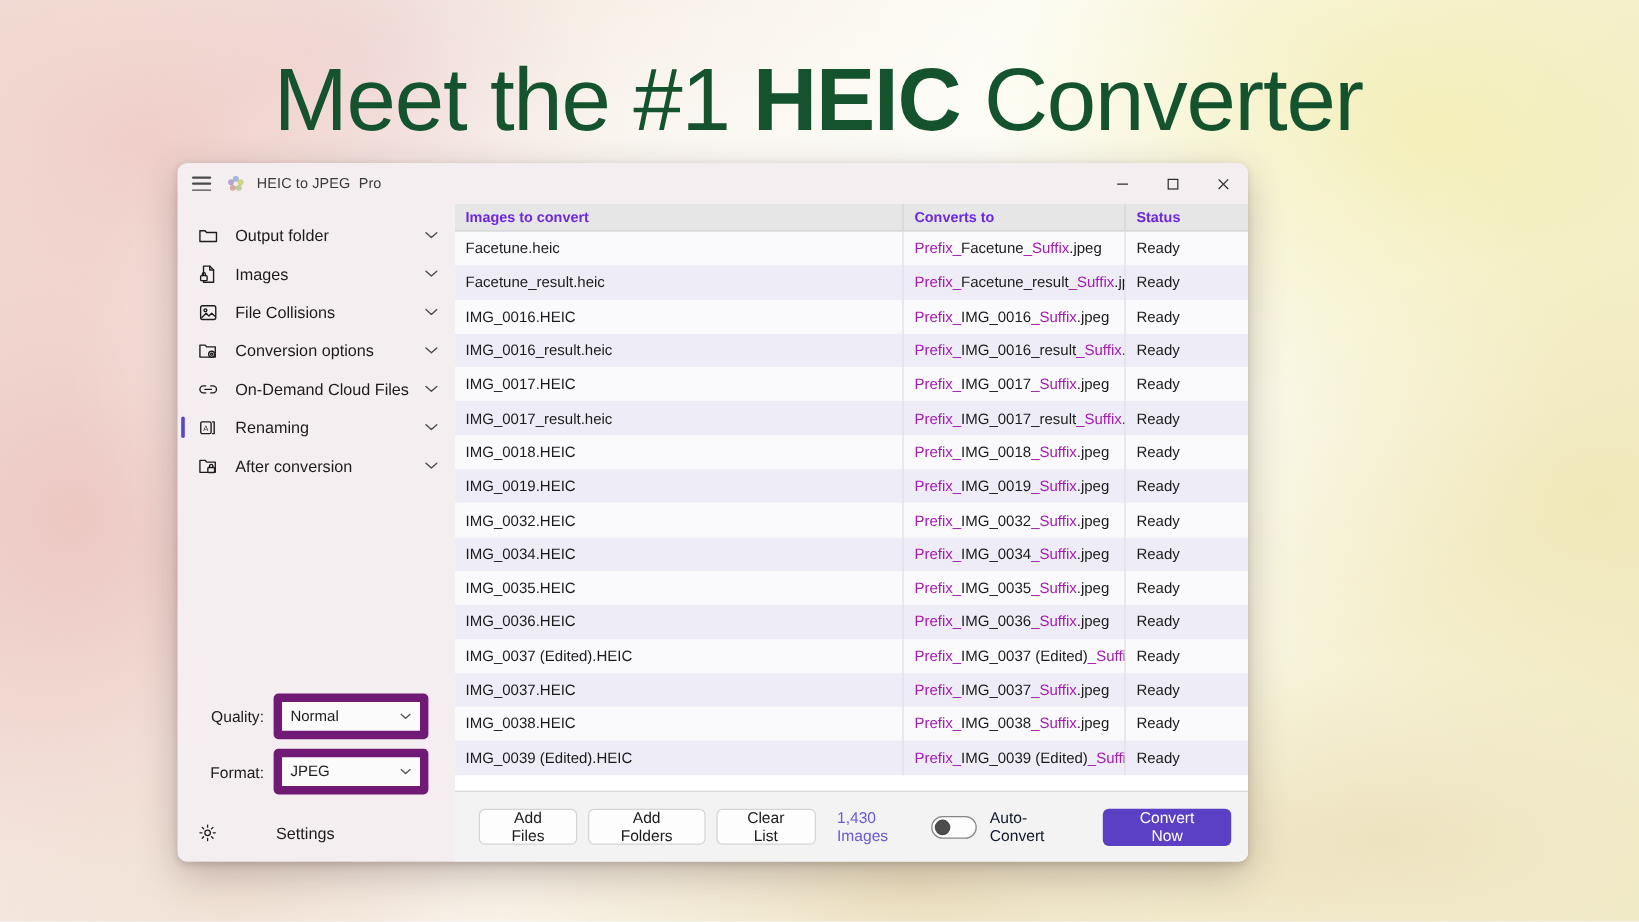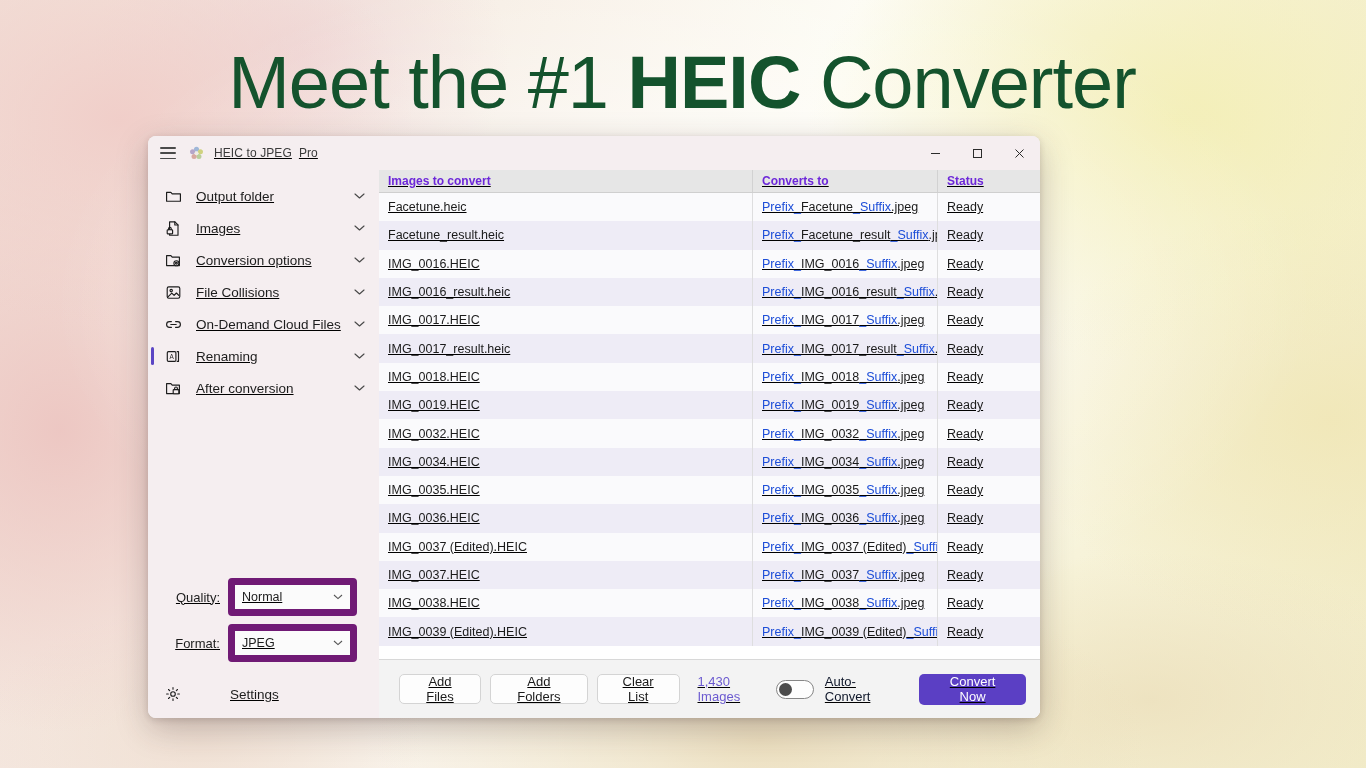--- a/index.html
+++ b/index.html
@@ -56,21 +56,20 @@
     left: 148px;
     top: 136px;
     width: 892px;
     height: 582px;
     background: #f3f3f3;
     border-radius: 8px;
     box-shadow: 0 10px 32px rgba(60,40,40,.28), 0 2px 6px rgba(60,40,40,.16);
     overflow: hidden;
     display: flex;
     flex-direction: column;
-    text-decoration: underline;
   }
 
   
   #titlebar {
     height: 34px;
     flex: 0 0 34px;
     background: #f5eef0;
     display: flex;
     align-items: center;
     padding-left: 12px;
@@ -172,21 +171,21 @@
   .tbody { flex: 1; overflow: hidden; }
   .tr { height: 28.3px; display:flex; box-sizing: border-box; }
   .tr:nth-child(odd)  { background: #fafafc; }
   .tr:nth-child(even) { background: #eeecf6; }
   .td {
     font-size: 12.5px; color:#1b1b1b; display:flex; align-items:center;
     padding-left: 9px; box-sizing: border-box; overflow:hidden; white-space:nowrap;
   }
   .td.c1 { border-right: 1px solid #dededf; }
   .td.c2 { border-right: 1px solid #dededf; }
-  .accent { color: #1d4ed8; }
+  .accent { color: #a21caf; }
 
   
   #bottombar {
     height: 58px; flex: 0 0 58px;
     background: #f3f3f3;
     border-top: 1px solid #d8d8d8;
     display: flex; align-items: center;
     padding: 0 14px 0 20px;
   }
   .btn {
@@ -288,41 +287,41 @@
             <span class="nav-label">Images</span>
             <span class="chev">
               <svg width="11" height="7" viewBox="0 0 11 7">
                 <path d="M1 1l4.5 4L10 1" fill="none" stroke="#4a4a4a" stroke-width="1.15" stroke-linecap="round" stroke-linejoin="round"></path>
               </svg>
             </span>
           </div>
           <div class="nav-item">
             <span class="nav-ico">
               <svg width="17" height="17" viewBox="0 0 17 17">
+                <rect x="2.2" y="2.8" width="12.6" height="11.4" rx="1.6" stroke="#1c1c1c" stroke-width="1.15" fill="none" stroke-linejoin="round" stroke-linecap="round"></rect>
+                <circle cx="6.2" cy="6.6" r="1.2" stroke="#1c1c1c" stroke-width="1.15" fill="none" stroke-linejoin="round" stroke-linecap="round"></circle>
+                <path d="M3.2 12.6l3.6-3.5 2.3 2.2 2.3-2.3 2.4 2.4" stroke="#1c1c1c" stroke-width="1.15" fill="none" stroke-linejoin="round" stroke-linecap="round"></path>
+              </svg>
+            </span>
+            <span class="nav-label">File Collisions</span>
+            <span class="chev">
+              <svg width="11" height="7" viewBox="0 0 11 7">
+                <path d="M1 1l4.5 4L10 1" fill="none" stroke="#4a4a4a" stroke-width="1.15" stroke-linecap="round" stroke-linejoin="round"></path>
+              </svg>
+            </span>
+          </div>
+          <div class="nav-item">
+            <span class="nav-ico">
+              <svg width="17" height="17" viewBox="0 0 17 17">
                 <path d="M1.6 3.6h4.3l1.3 1.5h7.2v8.5H1.6z" stroke="#1c1c1c" stroke-width="1.15" fill="none" stroke-linejoin="round" stroke-linecap="round"></path>
                 <circle cx="11.4" cy="11.2" r="2.5" fill="#f5eef0" stroke="#1c1c1c" stroke-width="1.15" stroke-linejoin="round" stroke-linecap="round"></circle>
                 <circle cx="11.4" cy="11.2" r="0.9" stroke="#1c1c1c" stroke-width="1.15" fill="none" stroke-linejoin="round" stroke-linecap="round"></circle>
               </svg>
             </span>
             <span class="nav-label">Conversion options</span>
-            <span class="chev">
-              <svg width="11" height="7" viewBox="0 0 11 7">
-                <path d="M1 1l4.5 4L10 1" fill="none" stroke="#4a4a4a" stroke-width="1.15" stroke-linecap="round" stroke-linejoin="round"></path>
-              </svg>
-            </span>
-          </div>
-          <div class="nav-item">
-            <span class="nav-ico">
-              <svg width="17" height="17" viewBox="0 0 17 17">
-                <rect x="2.2" y="2.8" width="12.6" height="11.4" rx="1.6" stroke="#1c1c1c" stroke-width="1.15" fill="none" stroke-linejoin="round" stroke-linecap="round"></rect>
-                <circle cx="6.2" cy="6.6" r="1.2" stroke="#1c1c1c" stroke-width="1.15" fill="none" stroke-linejoin="round" stroke-linecap="round"></circle>
-                <path d="M3.2 12.6l3.6-3.5 2.3 2.2 2.3-2.3 2.4 2.4" stroke="#1c1c1c" stroke-width="1.15" fill="none" stroke-linejoin="round" stroke-linecap="round"></path>
-              </svg>
-            </span>
-            <span class="nav-label">File Collisions</span>
             <span class="chev">
               <svg width="11" height="7" viewBox="0 0 11 7">
                 <path d="M1 1l4.5 4L10 1" fill="none" stroke="#4a4a4a" stroke-width="1.15" stroke-linecap="round" stroke-linejoin="round"></path>
               </svg>
             </span>
           </div>
           <div class="nav-item">
             <span class="nav-ico">
               <svg width="17" height="17" viewBox="0 0 17 17">
                 <path d="M6.4 5.6H4.5a2.9 2.9 0 0 0 0 5.8h1.9M10.6 5.6h1.9a2.9 2.9 0 0 1 0 5.8h-1.9" stroke="#1c1c1c" stroke-width="1.15" fill="none" stroke-linejoin="round" stroke-linecap="round"></path>

